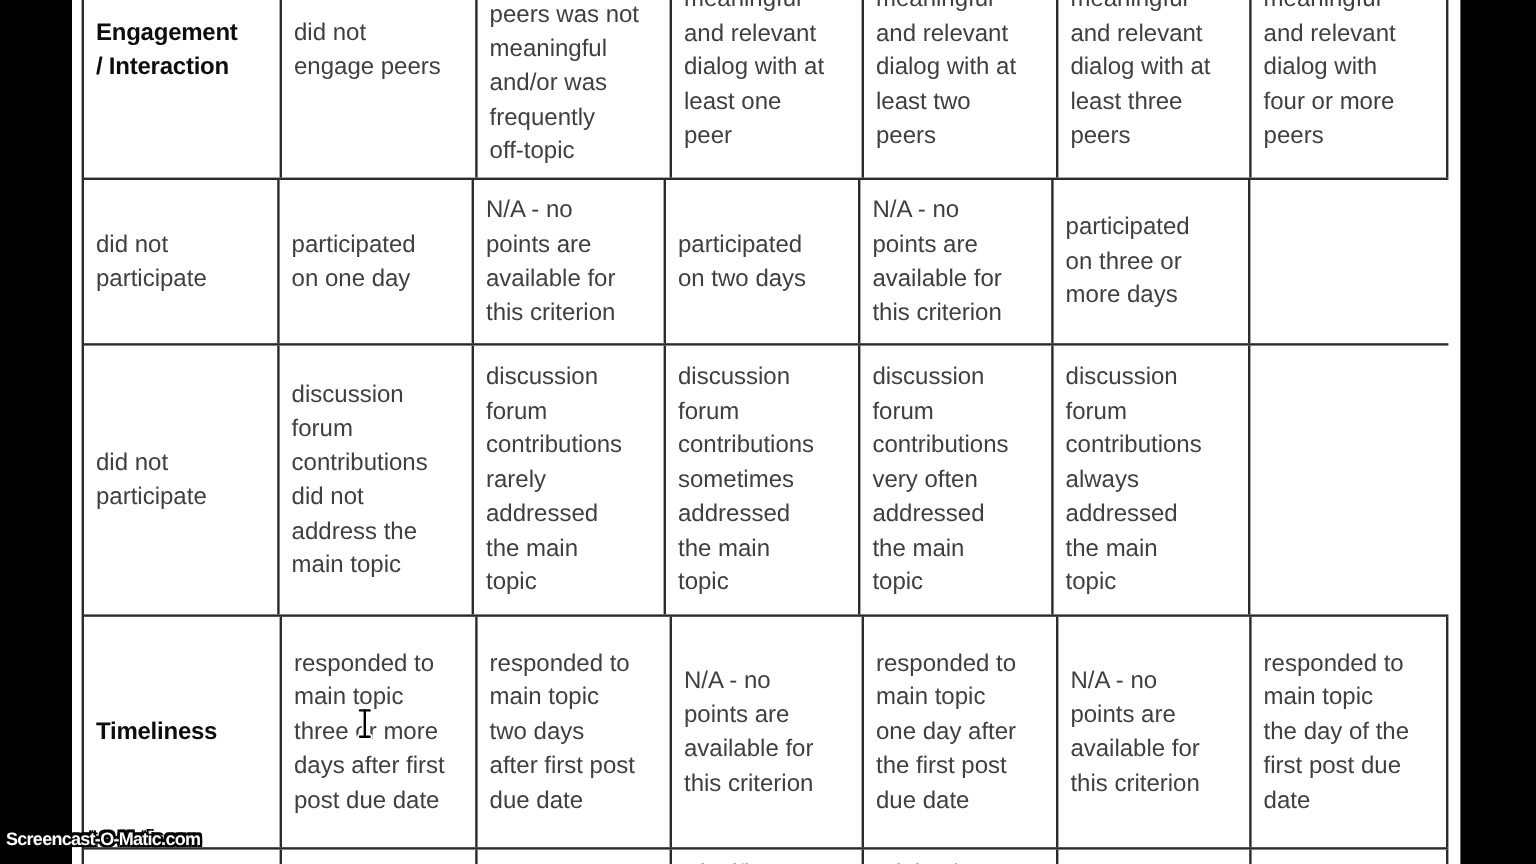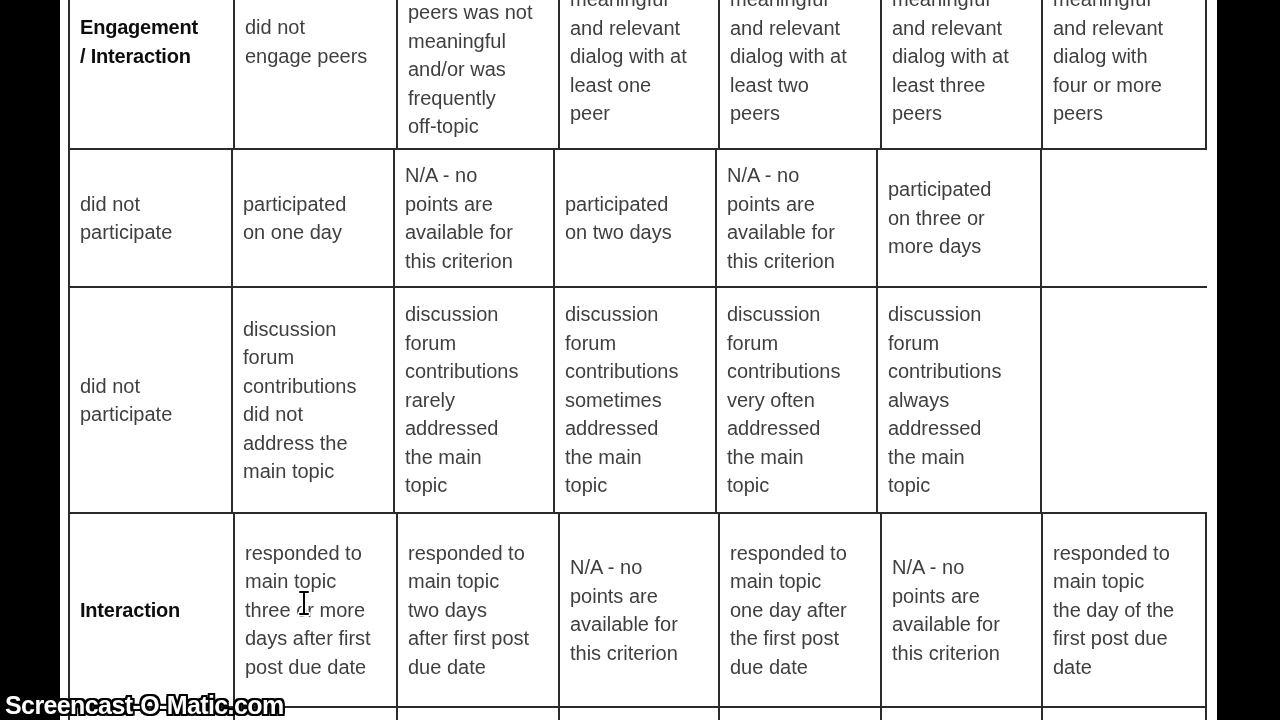--- a/index.html
+++ b/index.html
@@ -19,21 +19,21 @@
   .label{font-weight:bold;color:#0d0d0d;letter-spacing:-0.2px;}
   .c1{width:165px}.c2{width:163px}.c3{width:162px}.c4{width:160px}.c5{width:162px}.c6{width:161px}.c7{width:164px}
   .r1{height:148px}.r2{height:136px}.r3{height:224px}.r4{height:192px}.r5{height:120px}
   .r1 .cell{align-items:flex-start;}
   .r1 .c1 .tx,.r1 .c2 .tx{margin-top:13px;}
   .r1 .c3 .tx{margin-top:-2px;}
   .r1 .c4 .tx,.r1 .c5 .tx,.r1 .c6 .tx,.r1 .c7 .tx{margin-top:-15px;}
   .r5 .cell{align-items:flex-start;}
   .r5 .tx{margin-top:6px;}
   .watermark{
-    position:absolute;left:5px;top:691px;font-size:25px;font-weight:bold;
+    position:absolute;left:5px;top:691px;font-size:15px;font-weight:bold;
     color:#fff;letter-spacing:-0.6px;z-index:5;
     text-shadow:-2px -2px 0 #000, 2px -2px 0 #000, -2px 2px 0 #000, 2px 2px 0 #000,
                  0 -2px 0 #000, 0 2px 0 #000, -2px 0 0 #000, 2px 0 0 #000;
   }
   .ibeam{position:absolute;left:296px;top:589px;z-index:4;}
 </style>
 </head>
 <body>
 
 <div class="stage">
@@ -165,21 +165,21 @@
 contributions
 always
 addressed
 the main
 topic</span>
         </div>
     </div>
 
     <div class="row r4">
       <div class="cell c1 label">
-          <span class="tx">Interaction</span>
+          <span class="tx">Timeliness</span>
         </div>
       <div class="cell c2">
           <span class="tx">responded to
 main topic
 three or more
 days after first
 post due date</span>
         </div>
       <div class="cell c3">
           <span class="tx">responded to

